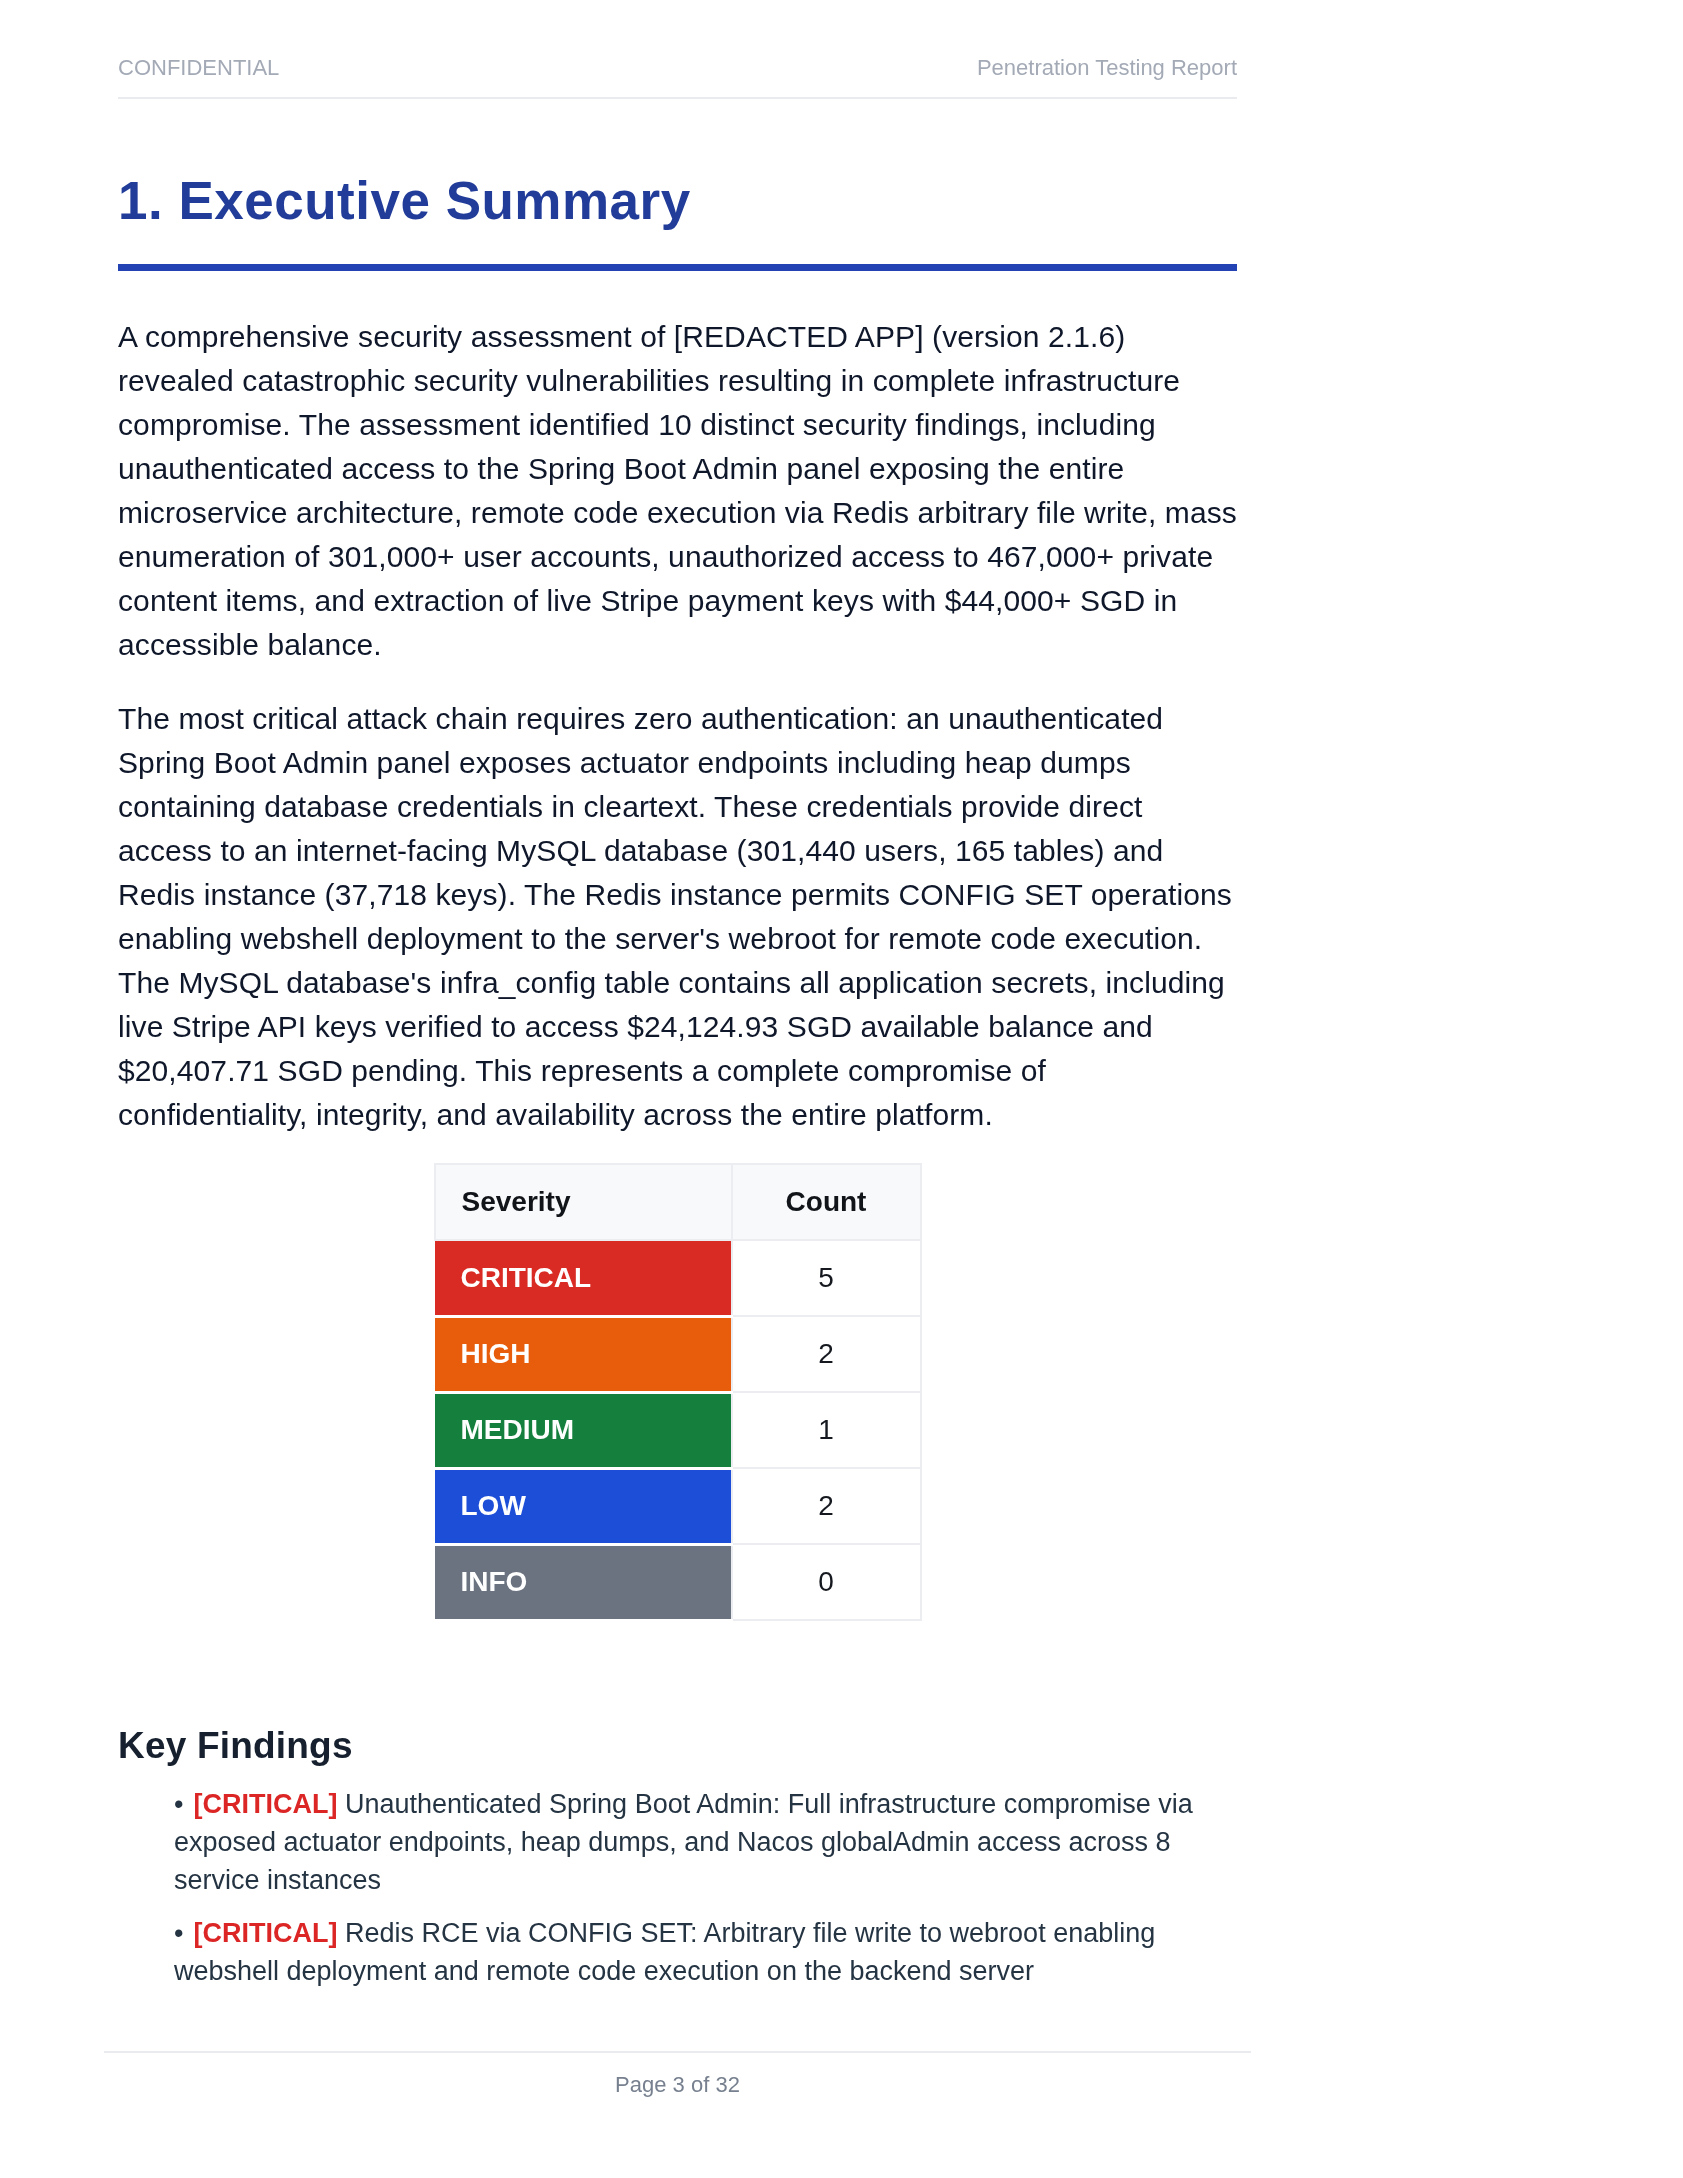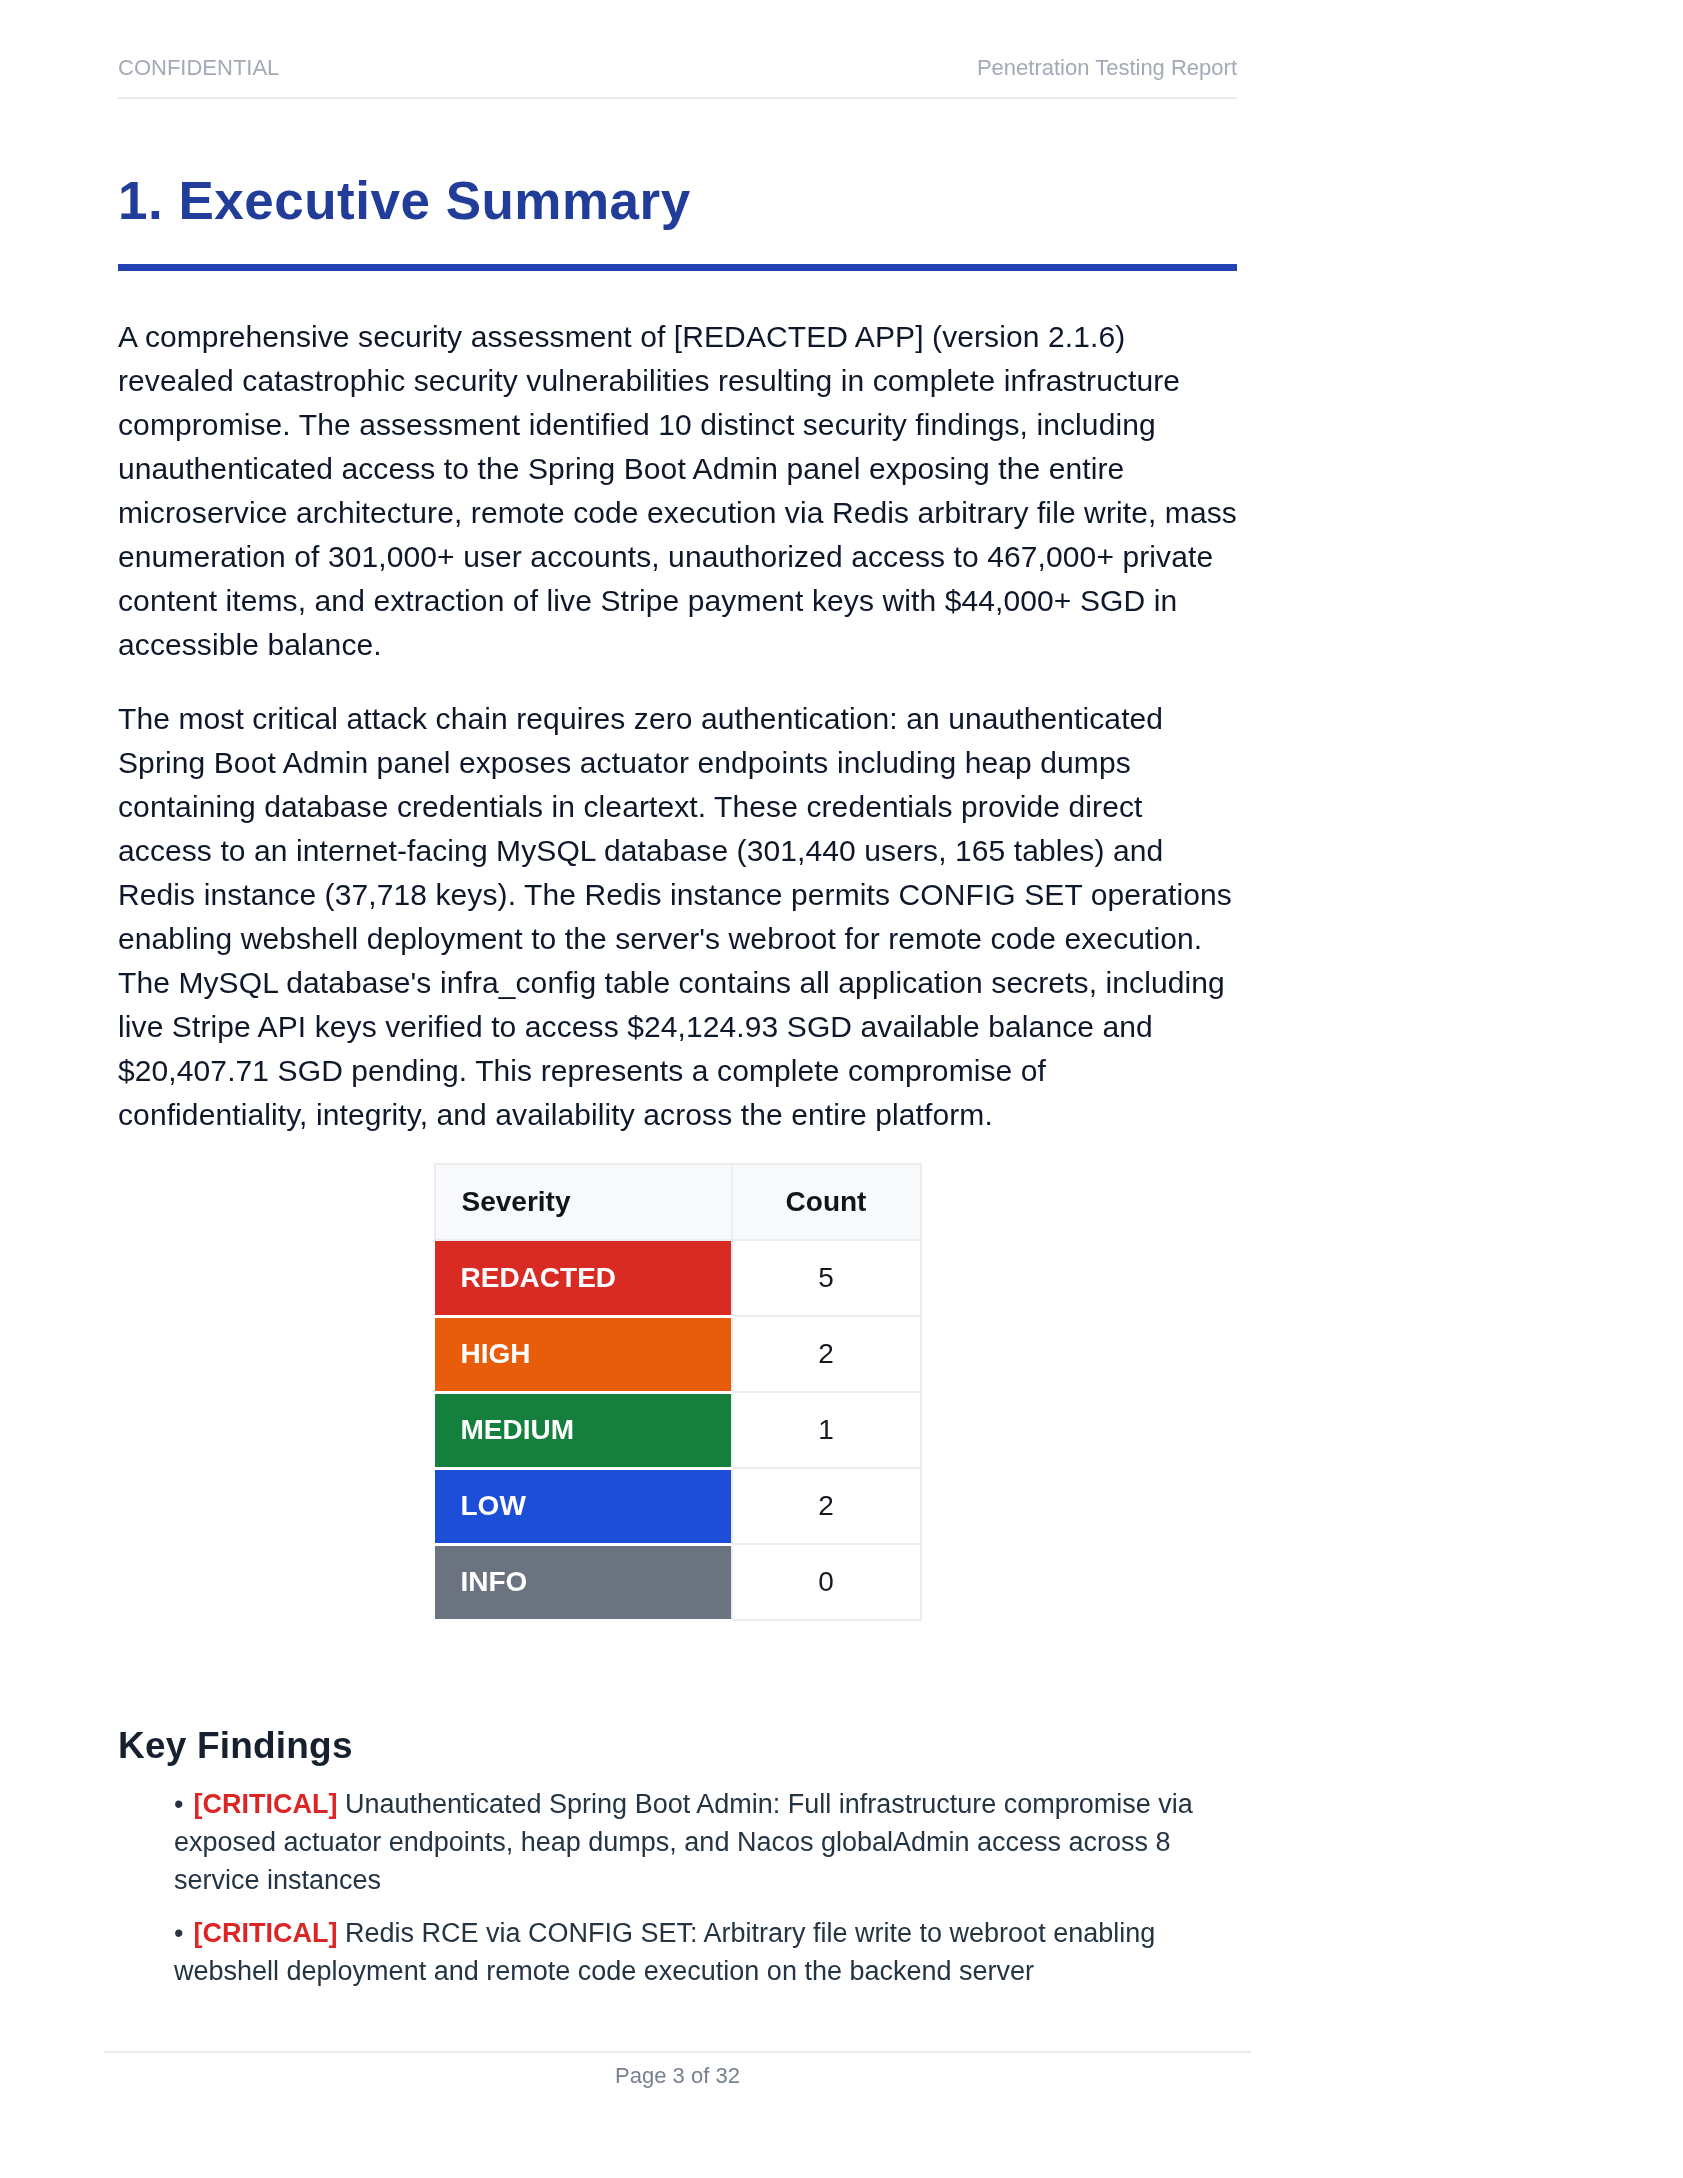--- a/index.html
+++ b/index.html
@@ -100,21 +100,21 @@
   p.finding::before { content: "\2022"; margin-right: 10px; color: #253443; }
   span.sev-tag { font-weight: bold; }
   
   .ftr {
     position: absolute;
     left: 104px;
     right: 104px;
     top: 2051px;
     border-top: 2px solid #e9ebee;
     text-align: center;
-    padding-top: 10px;
+    padding-top: 19px;
     font-size: 22px;
     color: #77808f;
   }
 </style>
 </head>
 <body>
 
 <div class="page">
 
   <div class="hdr">
@@ -131,21 +131,21 @@
 
   <table class="sev-table">
     <thead>
       <tr>
         <th class="col-sev">Severity</th>
         <th class="col-cnt">Count</th>
       </tr>
     </thead>
     <tbody>
       <tr>
-        <td class="cell-sev" style="background-color: rgb(217, 43, 36);">REDACTED</td>
+        <td class="cell-sev" style="background-color: rgb(217, 43, 36);">CRITICAL</td>
         <td class="cell-cnt">5</td>
       </tr>
       <tr>
         <td class="cell-sev" style="background-color: rgb(232, 93, 12);">HIGH</td>
         <td class="cell-cnt">2</td>
       </tr>
       <tr>
         <td class="cell-sev" style="background-color: #15803d;">MEDIUM</td>
         <td class="cell-cnt">1</td>
       </tr>

